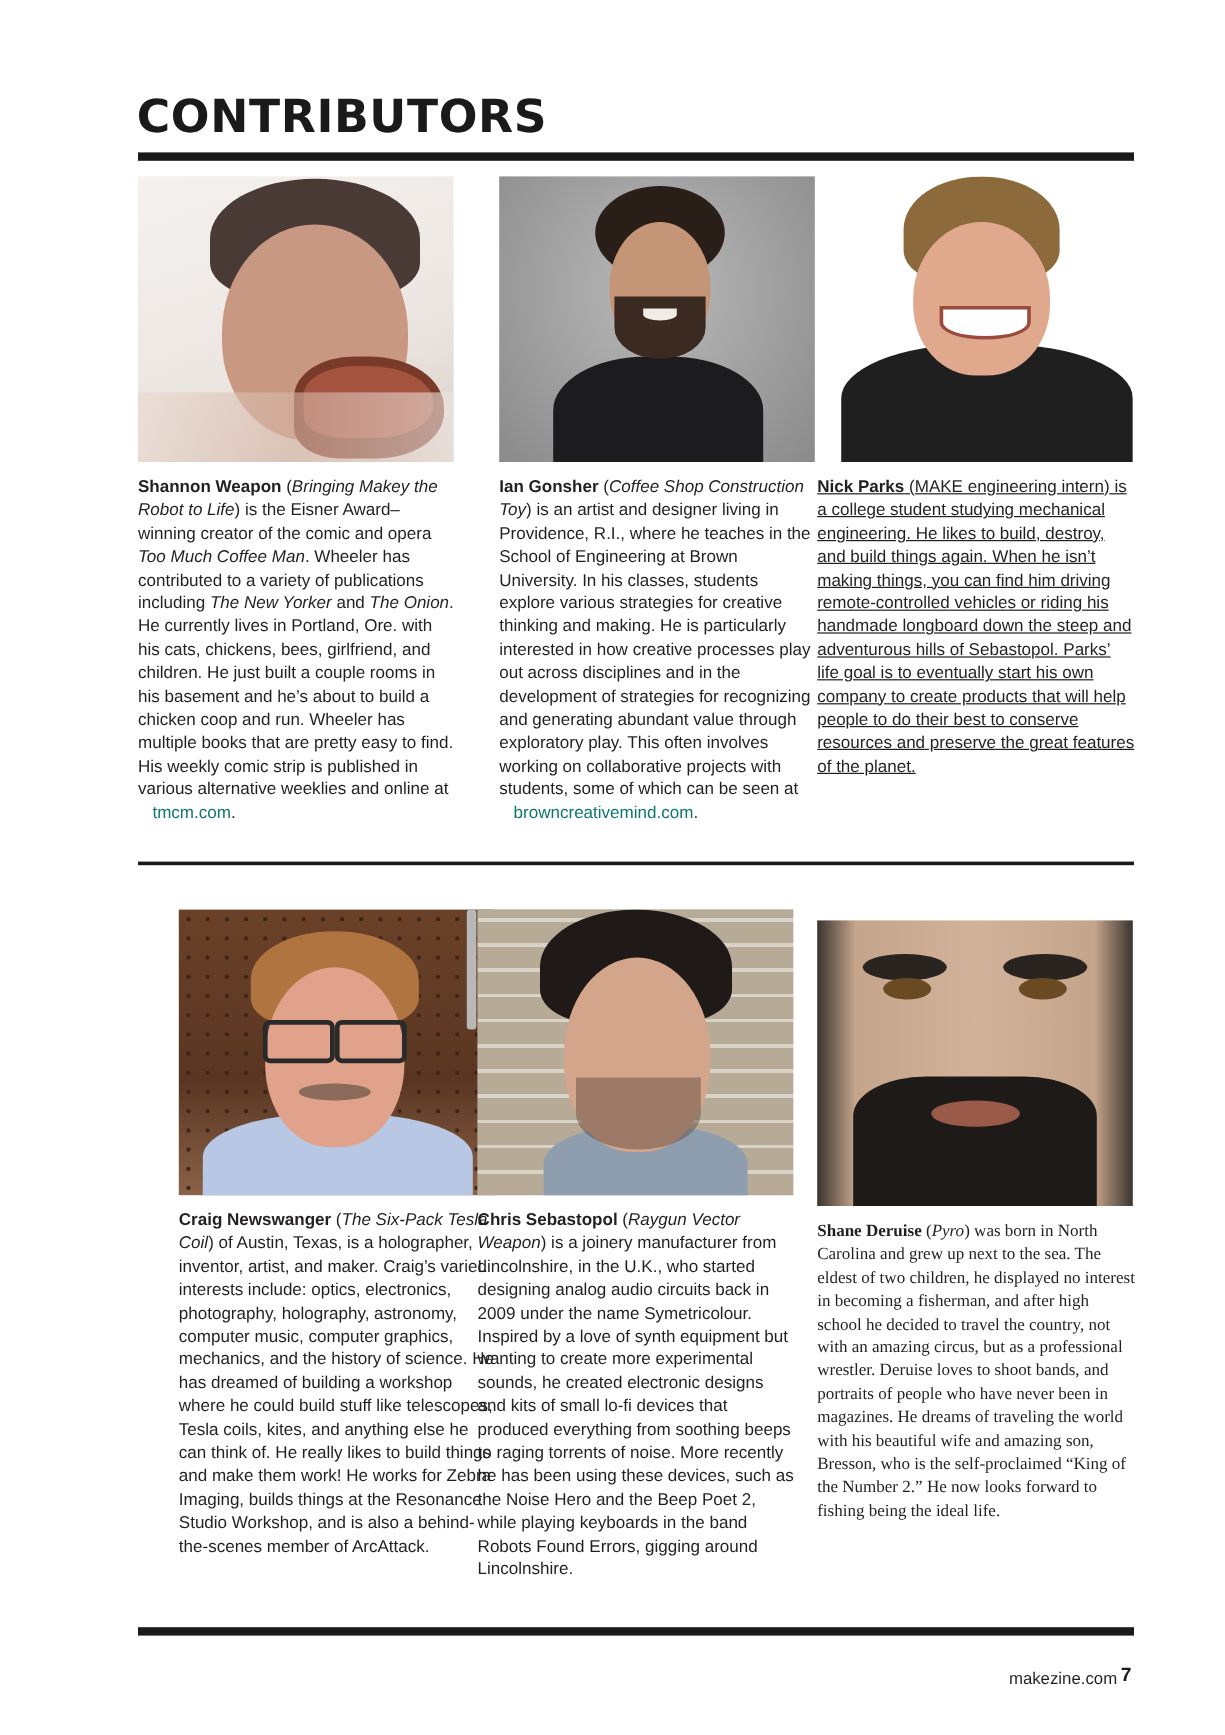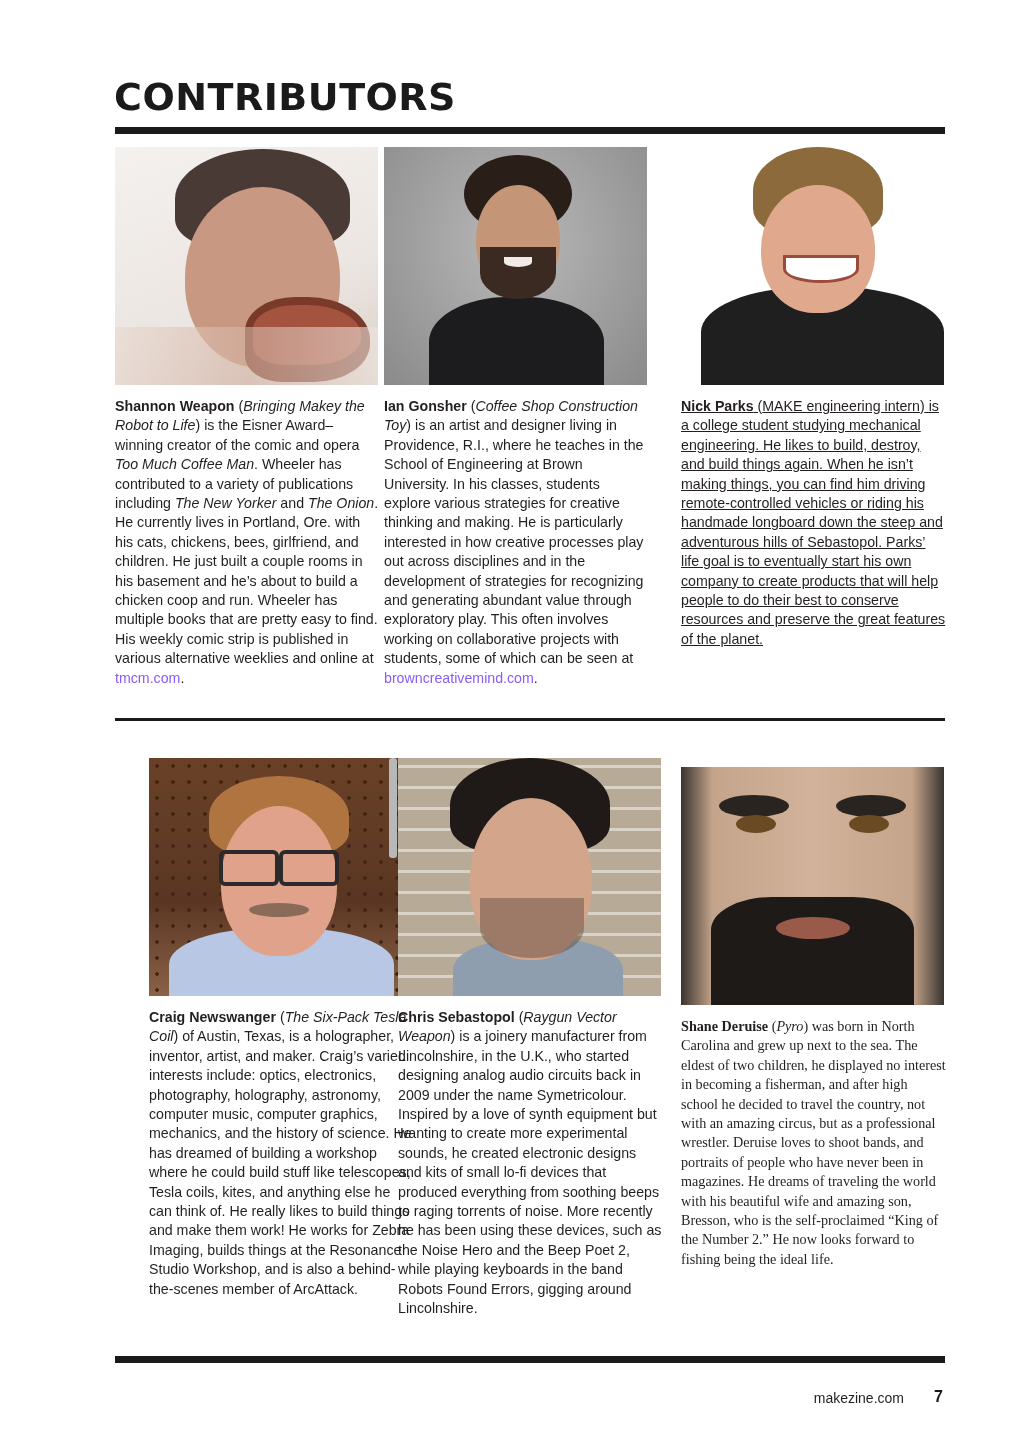--- a/index.html
+++ b/index.html
@@ -9,22 +9,22 @@
            font-family: "DejaVu Sans", sans-serif; font-weight: bold;
            font-size: 38px; letter-spacing: 0.5px; color: #1a1a1a; line-height: 1; }
   .rule-top { position: absolute; left: 115px; top: 127px; width: 830px; height: 7px; background: #1a1a1a; }
   .rule-mid { position: absolute; left: 115px; top: 718px; width: 830px; height: 3px; background: #1a1a1a; }
   .rule-bot { position: absolute; left: 115px; top: 1356px; width: 830px; height: 7px; background: #1a1a1a; }
   .card { position: absolute; width: 265px; }
   .photo { width: 263px; height: 238px; position: relative; overflow: hidden; }
   .bio { margin-top: 12px; font-size: 14.2px; line-height: 19.4px; color: #231f20; }
   .bio .name { font-weight: bold; }
   .bio .it { font-style: italic; }
-  .bio .link { color: #8b5cf6; }
-  .footer-site { position: absolute; right: 117px; top: 1390px; font-size: 14px; color: #231f20; padding-left: 13px; }
+  .bio .link { color: #0f766e; margin-left: 12px; }
+  .footer-site { position: absolute; right: 90px; top: 1390px; font-size: 14px; color: #231f20; padding-left: 13px; }
   .footer-page { position: absolute; left: 934px; top: 1388px; font-size: 16px; font-weight: bold; color: #1a1a1a; }
   
   .face { position: absolute; border-radius: 50% 50% 46% 46%; }
   .hair { position: absolute; border-radius: 50% 50% 30% 30%; }
   .body-shape { position: absolute; border-radius: 45% 45% 0 0; }
 </style>
 </head>
 <body>
 
 <h1 class="title">CONTRIBUTORS</h1>
@@ -37,21 +37,21 @@
     <div style="position:absolute; left:130px; top:150px; width:125px; height:85px; border-radius:40% 50% 45% 30%; background:#7a3a2a;"></div>
     <div style="position:absolute; left:138px; top:158px; width:108px; height:60px; border-radius:40% 50% 45% 30%; background:#a4533f;"></div>
     <div style="position:absolute; left:0; top:180px; width:263px; height:58px; background:linear-gradient(90deg,#e8d8cf,#d6b4a4 50%,#efe6e0);opacity:.6;"></div>
   </div>
   <div class="bio">
     <span class="name">Shannon Weapon</span>
     (<span class="it">Bringing Makey the Robot to Life</span>)<span> is the Eisner Award–winning creator of the comic and opera </span><span class="it">Too Much Coffee Man</span><span>. Wheeler has contributed to a variety of publications including </span><span class="it">The New Yorker</span><span> and </span><span class="it">The Onion</span><span>. He currently lives in Portland, Ore. with his cats, chickens, bees, girlfriend, and children. He just built a couple rooms in his basement and he’s about to build a chicken coop and run. Wheeler has multiple books that are pretty easy to find. His weekly comic strip is published in various alternative weeklies and online at </span><span class="link">tmcm.com</span><span>.</span>
   </div>
 </div>
 
-<div class="card" style="left:384px; top:147px;">
+<div class="card" style="left:416px; top:147px;">
   <div class="photo" style="background:radial-gradient(ellipse at 50% 40%,#b9b9b9 0%,#9d9d9d 60%,#8a8a8a 100%);">
     <div class="body-shape" style="left:45px; top:150px; width:175px; height:100px; background:#1c1c1e;"></div>
     <div class="hair" style="left:80px; top:8px; width:108px; height:78px; background:#2a1e18; border-radius:50%;"></div>
     <div class="face" style="left:92px; top:38px; width:84px; height:108px; background:#c59577;"></div>
     <div style="position:absolute; left:96px; top:100px; width:76px; height:52px; border-radius:0 0 50% 50%; background:#3a2a22;"></div>
     <div style="position:absolute; left:120px; top:110px; width:28px; height:10px; border-radius:0 0 50% 50%; background:#f0ebe6;"></div>
   </div>
   <div class="bio">
     <span class="name">Ian Gonsher</span>
     (<span class="it">Coffee Shop Construction Toy</span>)<span> is an artist and designer living in Providence, R.I., where he teaches in the School of Engineering at Brown University. In his classes, students explore various strategies for creative thinking and making. He is particularly interested in how creative processes play out across disciplines and in the development of strategies for recognizing and generating abundant value through exploratory play. This often involves working on collaborative projects with students, some of which can be seen at </span><span class="link">browncreativemind.com</span><span>.</span>

